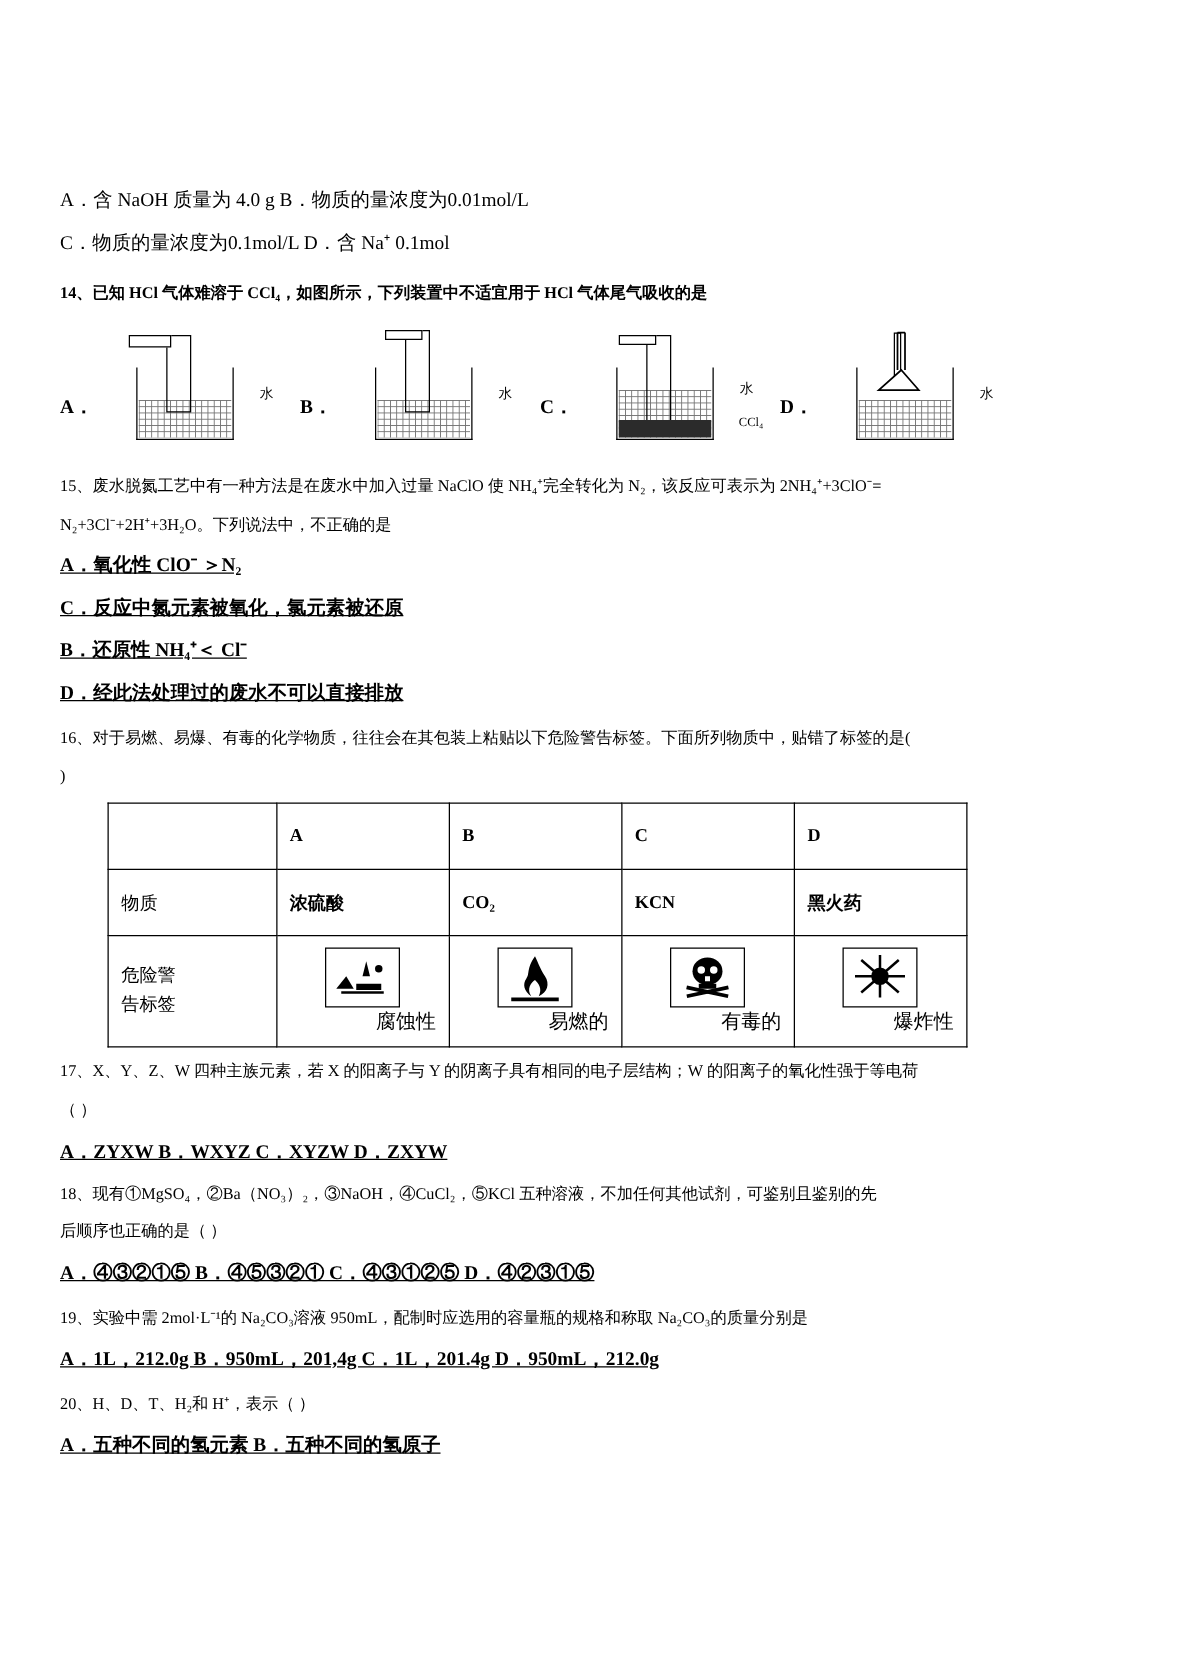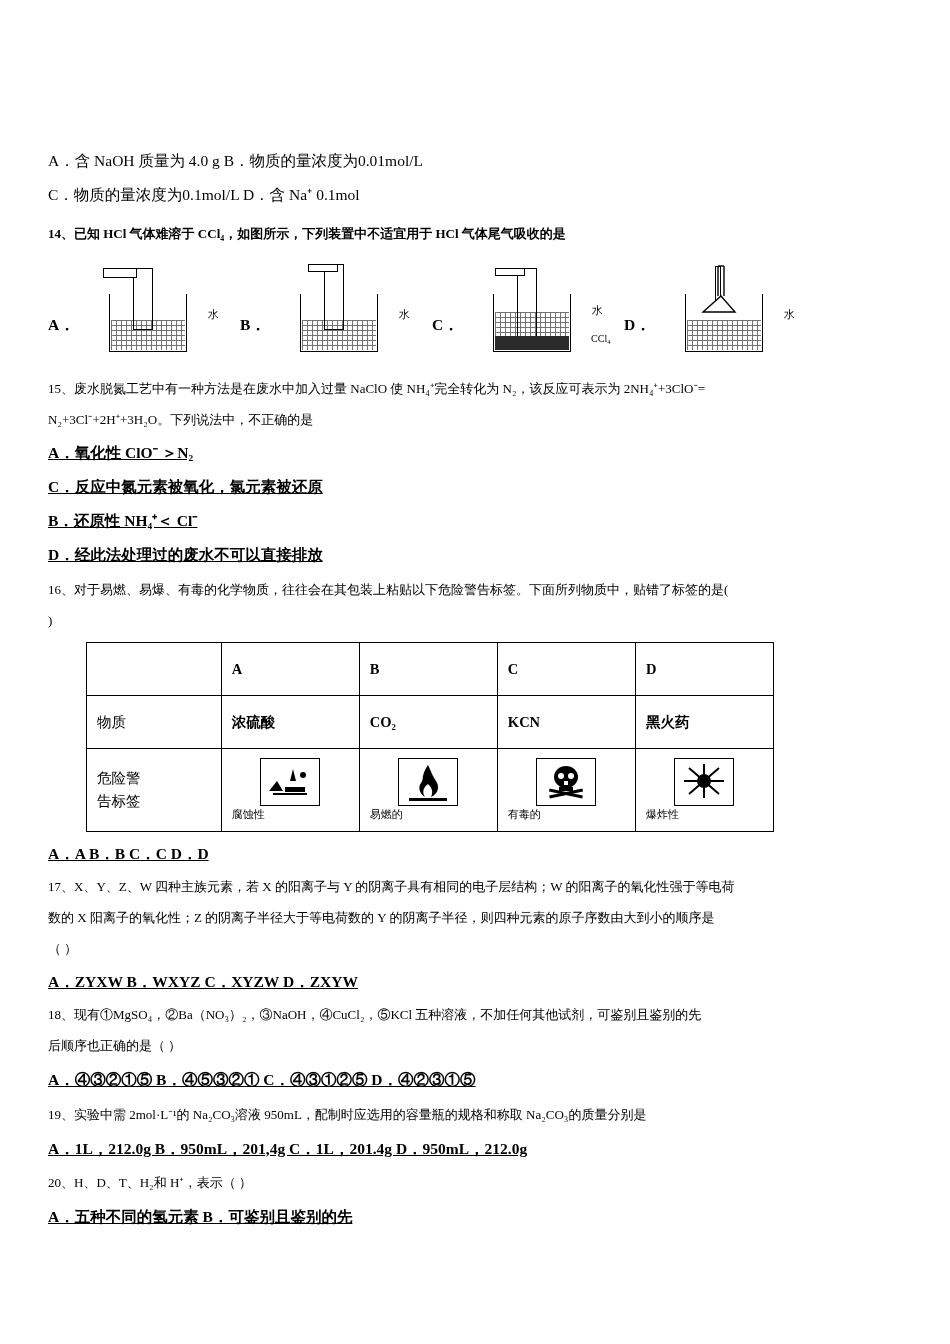--- a/index.html
+++ b/index.html
@@ -116,21 +116,21 @@
   }
   table.warn td {
     border: 1px solid #000;
     padding: 9px 10px;
     vertical-align: middle;
     height: 34px;
   }
   table.warn td.hdr { font-weight: bold; }
   td.col0 { width: 145px; }
   td.colx { width: 135px; }
-  .sub-label { font-size: 11px; text-align: left; margin-top: 1px; }
+  .sub-label { font-size: 16px; text-align: right; margin-top: 1px; }
   .sym {
     width: 58px; height: 46px;
     border: 1.3px solid #000;
     margin: 0 auto;
     position: relative;
     overflow: hidden;
     background: #fff;
     display: flex;
     align-items: center;
     justify-content: center;
@@ -288,30 +288,28 @@
               <line x1="27" y1="20" x2="27" y2="37"></line>
             </g>
           </svg>
         </div>
         <div class="sub-label">爆炸性</div>
       </td>
     </tr>
   </tbody>
     </table>
 
-  <div class="opt-row bold">A．A                B．B                C．C                D．D</div>
 
   <div class="q" style="margin-top:8px;">17、X、Y、Z、W 四种主族元素，若 X 的阳离子与 Y 的阴离子具有相同的电子层结构；W 的阳离子的氧化性强于等电荷</div>
-  <div class="q">数的 X 阳离子的氧化性；Z 的阴离子半径大于等电荷数的 Y 的阴离子半径，则四种元素的原子序数由大到小的顺序是</div>
   <div class="q">（      ）</div>
   <div class="opt-row bold">A．ZYXW              B．WXYZ              C．XYZW              D．ZXYW</div>
 
   <div class="q" style="margin-top:8px;">18、现有①MgSO₄，②Ba（NO₃）₂，③NaOH，④CuCl₂，⑤KCl 五种溶液，不加任何其他试剂，可鉴别且鉴别的先</div>
   <div class="q">后顺序也正确的是（  ）</div>
   <div class="opt-row bold">A．④③②①⑤           B．④⑤③②①           C．④③①②⑤           D．④②③①⑤</div>
 
   <div class="q" style="margin-top:10px;">19、实验中需 2mol·L⁻¹的 Na₂CO₃溶液 950mL，配制时应选用的容量瓶的规格和称取 Na₂CO₃的质量分别是</div>
   <div class="opt-row bold">A．1L，212.0g   B．950mL，201,4g   C．1L，201.4g   D．950mL，212.0g</div>
 
   <div class="q" style="margin-top:10px;">20、H、D、T、H₂和 H⁺，表示（        ）</div>
-  <div class="opt-row bold">A．五种不同的氢元素   B．可鉴别且鉴别的先</div>
+  <div class="opt-row bold">A．五种不同的氢元素   B．五种不同的氢原子</div>
 
 </div>
 
 </body></html>

